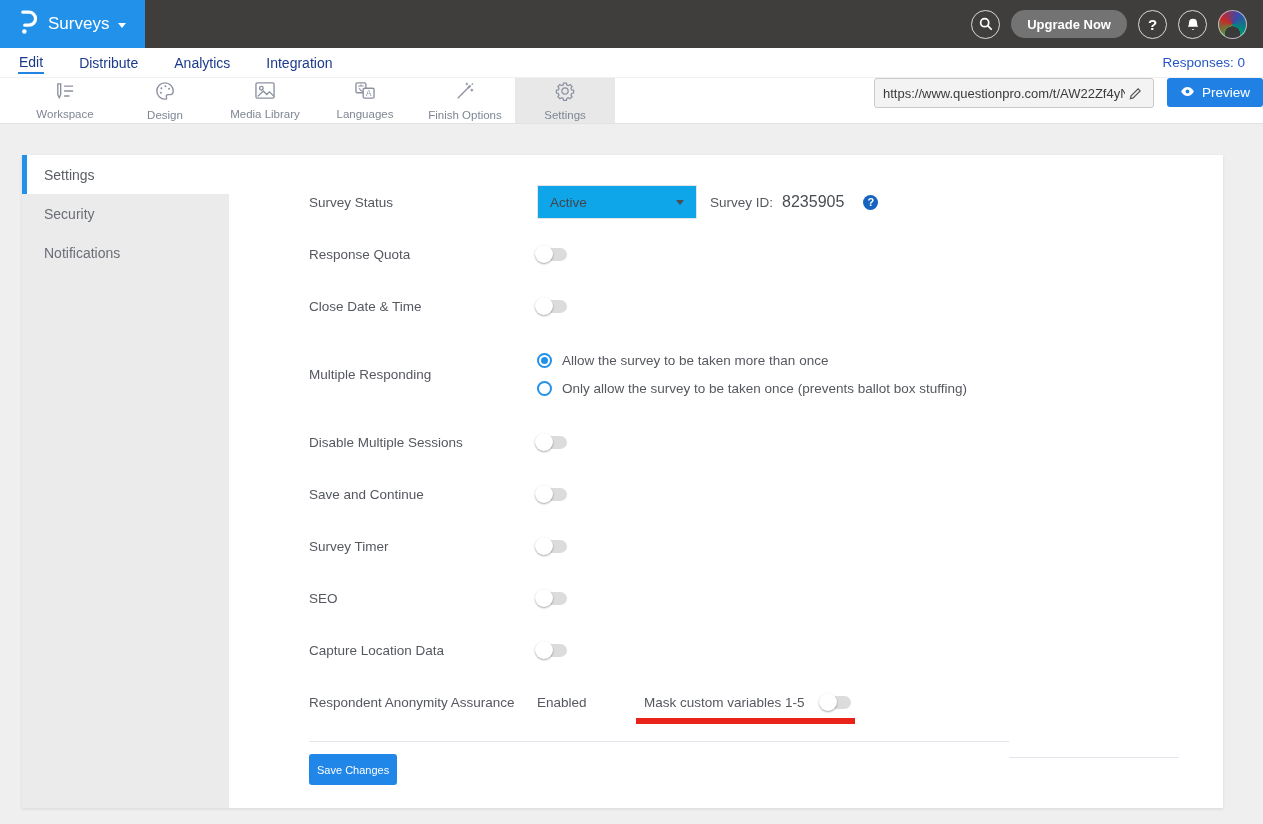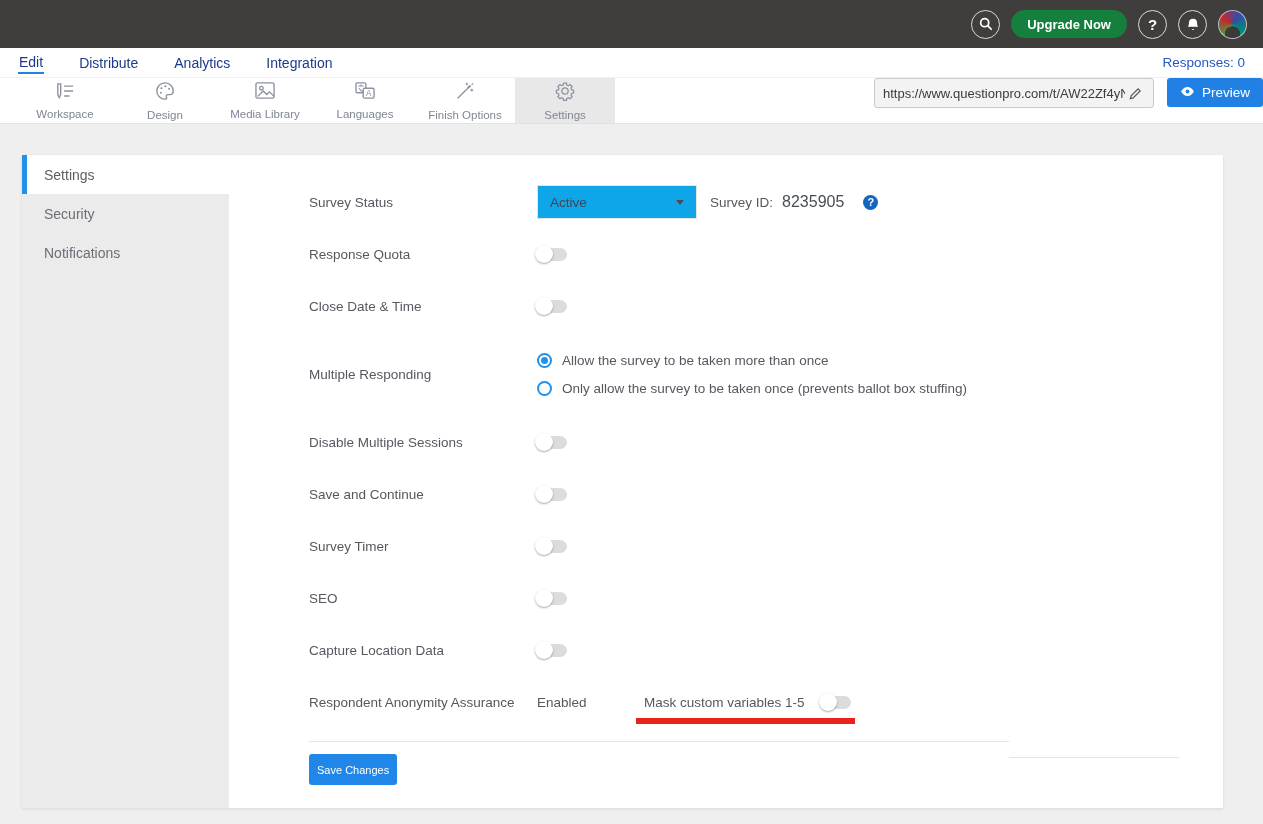--- a/index.html
+++ b/index.html
@@ -11,21 +11,21 @@
   .logo-block { width:145px; background:#2191ea; display:flex; align-items:center; gap:9px; padding-left:20px; flex-shrink:0; cursor:pointer; }
   .logo-block .product { color:#fff; font-size:17px; }
   .caret-down-white { width:0; height:0; border-left:4.5px solid transparent; border-right:4.5px solid transparent; border-top:5.5px solid #fff; margin-top:2px; }
   .breadcrumb { display:flex; align-items:center; gap:12px; margin-left:26px; }
   .breadcrumb .parent { color:#8ac4ea; font-size:17px; cursor:pointer; }
   .breadcrumb .sep { color:#9b9b9b; font-size:15px; }
   .breadcrumb .current { color:#f5f5f5; font-size:17px; }
   .header-right { margin-left:auto; display:flex; align-items:center; gap:11px; padding-right:16px; }
   .hdr-circle { width:29px; height:29px; border:1.5px solid rgba(255,255,255,.8); border-radius:50%; display:flex; align-items:center; justify-content:center; color:#fff; cursor:pointer; flex-shrink:0; }
   .hdr-circle.q { font-size:15px; font-weight:bold; }
-  .upgrade-btn { height:28px; padding:0 16px; background:#15803d; border:none; border-radius:14px; color:#fff; font-size:13px; font-weight:bold; font-family:inherit; cursor:pointer; }
+  .upgrade-btn { height:28px; padding:0 16px; background:#737373; border:none; border-radius:14px; color:#fff; font-size:13px; font-weight:bold; font-family:inherit; cursor:pointer; }
   .avatar { width:29px; height:29px; border-radius:50%; border:1.5px solid rgba(255,255,255,.6); background:radial-gradient(circle at 50% 85%, #3a3a3a 28%, transparent 29%), conic-gradient(from 210deg, #43a047, #c62828, #3949ab, #00897b, #43a047); cursor:pointer; flex-shrink:0; }
 
   
   .survey-nav { height:30px; background:#fff; display:flex; align-items:center; gap:34px; padding:0 18px; border-bottom:1px solid #f0f0f0; }
   .survey-nav .nav-item { color:#1b3a8c; font-size:14px; font-weight:500; cursor:pointer; padding:3px 1px 2px; }
   .survey-nav .nav-item.active { border-bottom:2px solid #2383e2; }
   .responses { margin-left:auto; color:#2456c4; font-size:13.5px; }
 
   
   .toolbar { height:46px; background:#fff; display:flex; align-items:stretch; padding-left:15px; border-bottom:1px solid #e2e2e2; }
@@ -72,20 +72,30 @@
   .divider-zone { position:relative; height:26px; overflow:visible; }
   .divider-a { position:absolute; left:0; top:13px; width:700px; height:1px; background:#e4e4ee; }
   .divider-b { position:absolute; left:700px; top:29px; width:170px; height:1px; background:#e4e4ee; }
 
   .save-btn { margin-top:0; height:31px; padding:0 8px; background:#2086e8; border:none; border-radius:3px; color:#ffffff; font-size:11px; font-weight:500; font-family:inherit; cursor:pointer; }
 </style>
 </head>
 <body>
 
 <div class="header">
+  <div class="logo-block">
+    <span>
+      <svg width="19" height="26" viewBox="0 0 20 27">
+        <path d="M3 3.2 h6.5 a6.8 6.8 0 0 1 0 13.6 h-4.5" fill="none" stroke="#fff" stroke-width="3.4" stroke-linecap="round"></path>
+        <circle cx="4.6" cy="23.5" r="2.4" fill="#fff"></circle>
+      </svg>
+    </span>
+    <span class="product">Surveys</span>
+    <span class="caret-down-white"></span>
+  </div>
   <div class="header-right">
     <div class="hdr-circle">
       <svg width="14" height="14" viewBox="0 0 16 16">
           <circle cx="6.5" cy="6.5" r="4.6" fill="none" stroke="#fff" stroke-width="2"></circle>
           <path d="M10.2 10.2 L14 14" stroke="#fff" stroke-width="2" stroke-linecap="round"></path>
         </svg>
     </div>
     <button class="upgrade-btn">Upgrade Now</button>
     <div class="hdr-circle q">?</div>
     <div class="hdr-circle">

